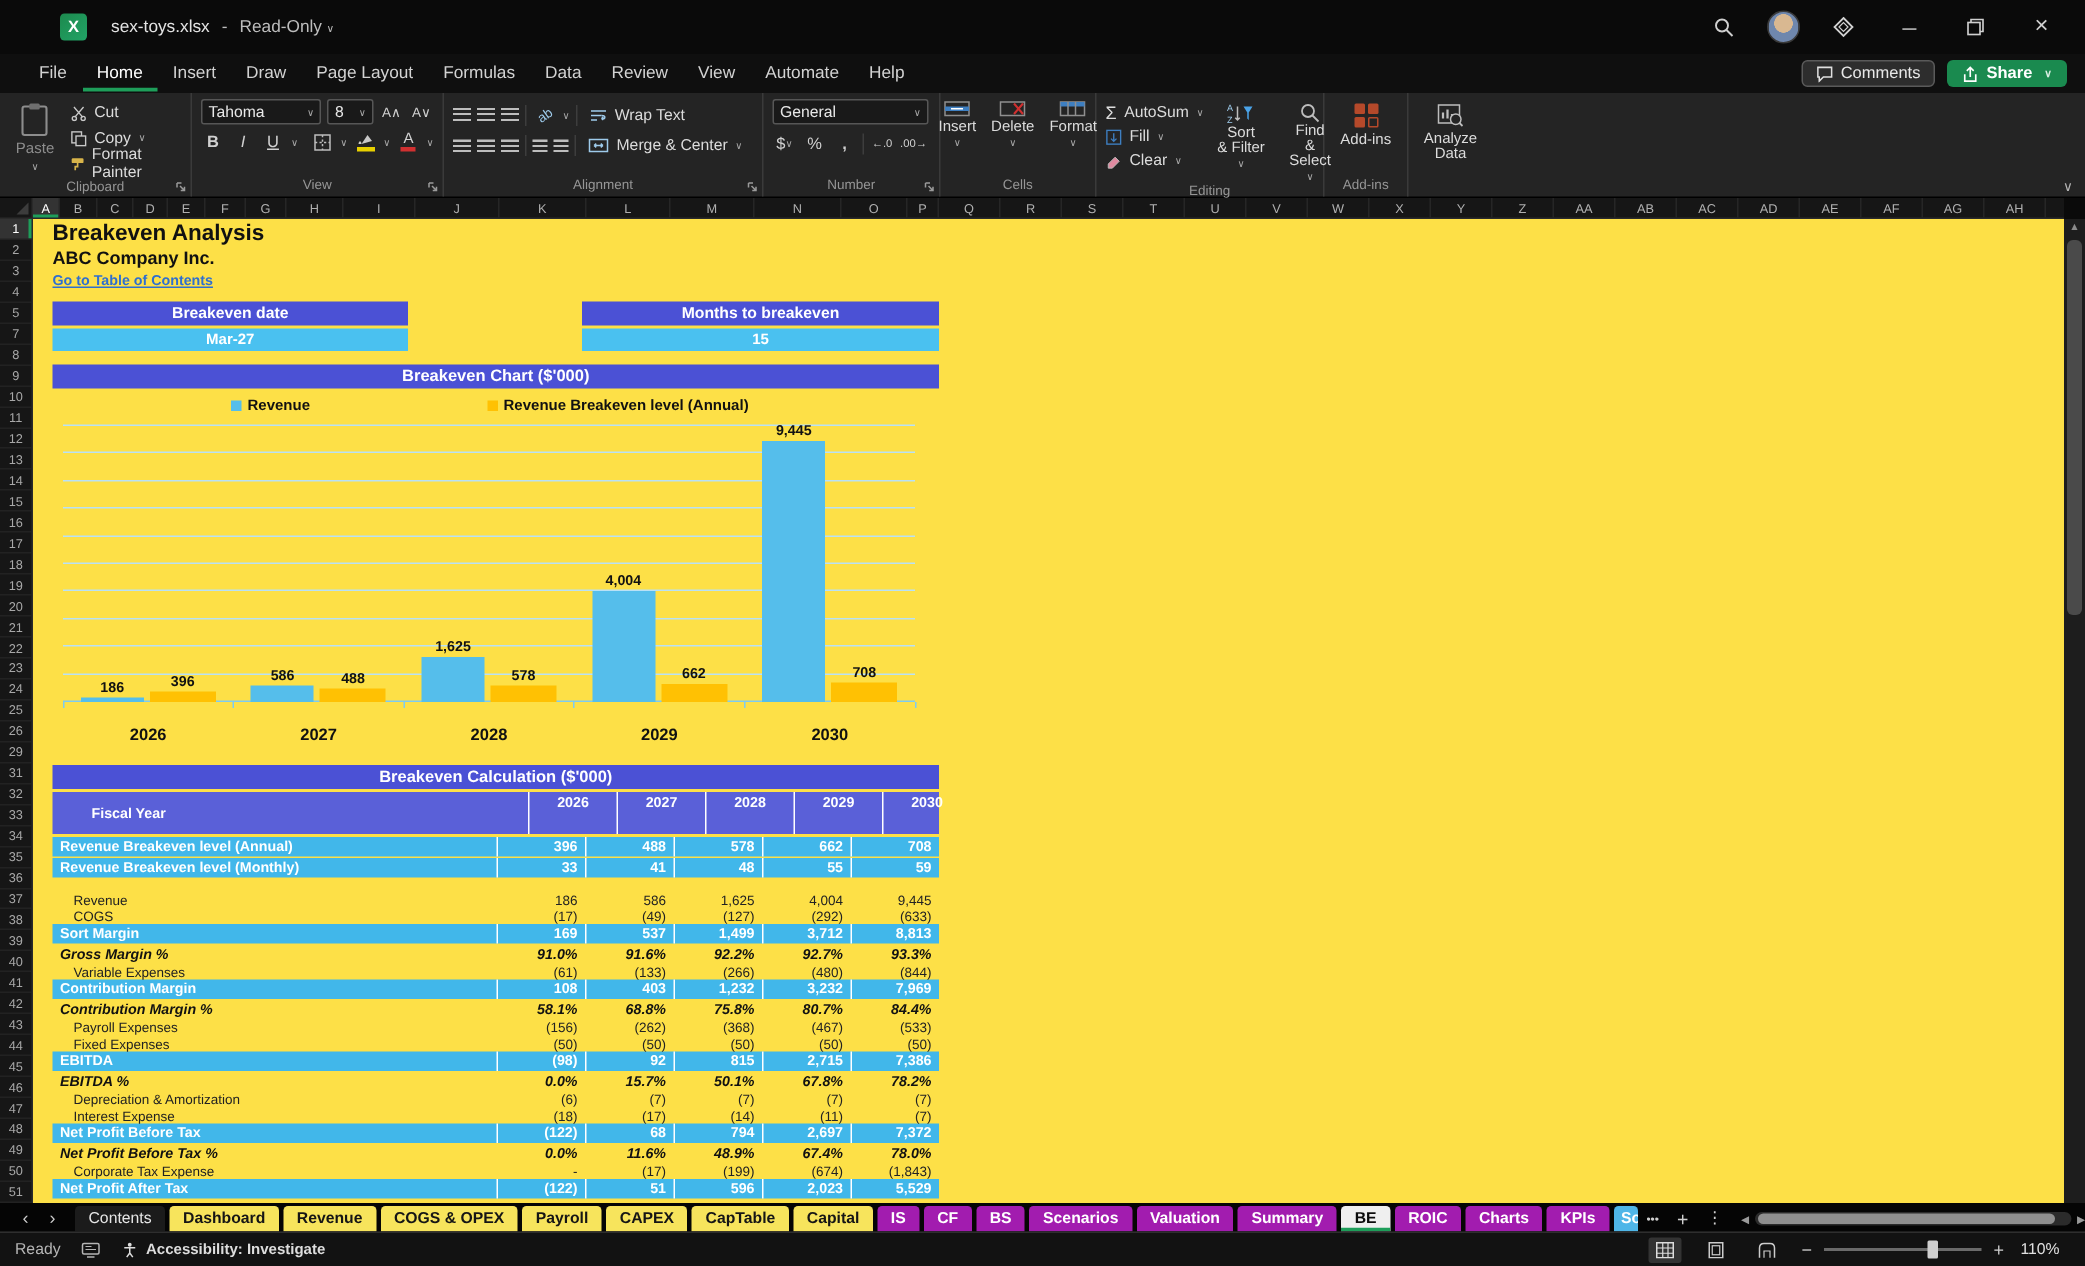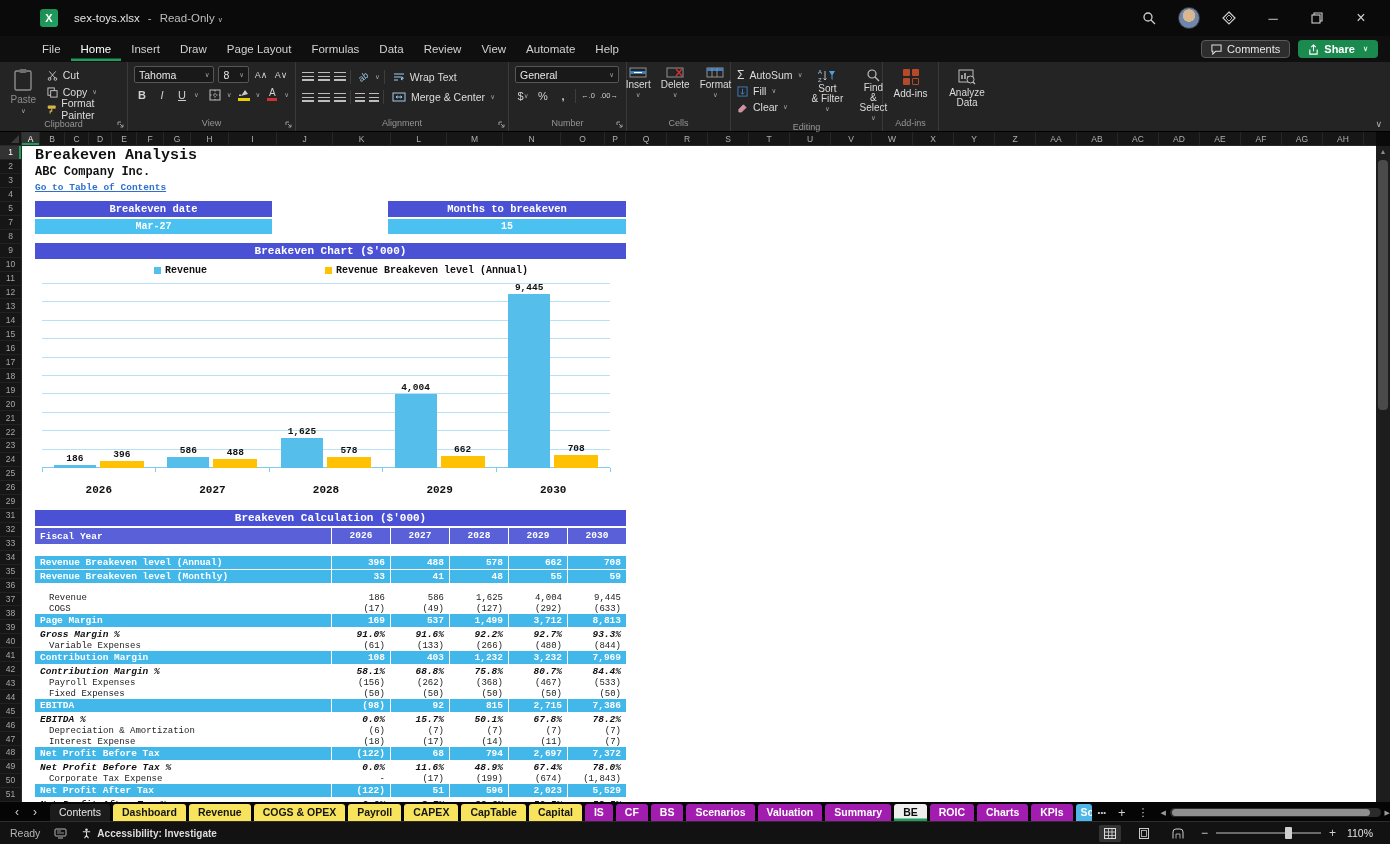--- a/index.html
+++ b/index.html
@@ -16,21 +16,21 @@
   .fname { margin-left:16px; font-size:11.5px; color:#e3e3e3; }
   .fmode { margin-left:8px; font-size:11.5px; color:#bdbdbd; }
   .tb-right { margin-left:auto; display:flex; align-items:center; gap:14px; padding-right:14px; }
   .tb-ic { width:30px; height:26px; display:flex; align-items:center; justify-content:center; color:#cfcfcf; font-size:13px; }
   .avatar { width:22px; height:22px; border-radius:50%;
             background:radial-gradient(circle at 50% 38%, #d9b891 0 38%, #6f87ad 40%); border:1px solid #3a3a3a; }
   .chev { font-size:7px; color:#b9b9b9; margin-left:3px; }
 
   
   .menubar { position:absolute; top:36px; left:0; right:0; height:26px; background:#0f0f0f;
-             display:flex; align-items:center; padding-left:32px; }
+             display:flex; align-items:center; padding-left:16px; }
   .menu-item { padding:0 10px; font-size:11.5px; color:#d2d2d2; line-height:24px; cursor:default; }
   .menu-item.active { color:#fff; box-shadow:inset 0 -2.5px 0 #1e9e5a; }
   .mb-right { margin-left:auto; display:flex; align-items:center; gap:8px; padding-right:12px; }
   .btn-comments { display:flex; align-items:center; gap:5px; background:#2d2d2d; border:1px solid #5a5a5a;
                   border-radius:4px; padding:2px 9px; color:#e8e8e8; font-size:11px; }
   .btn-share { display:flex; align-items:center; gap:5px; background:#1a8a4f; border-radius:4px;
                padding:3px 10px; color:#fff; font-size:11px; font-weight:bold; }
 
   
   .ribbon { position:absolute; top:62px; left:0; right:0; height:70px; background:#242424;
@@ -78,21 +78,21 @@
   .colh { height:100%; font-size:8.5px; color:#b0b0b0; display:flex; align-items:center; justify-content:center;
           border-right:1px solid #262626; }
   .colh.active { background:#333; color:#fff; box-shadow:inset 0 -2px 0 #1e9e5a; }
 
   
   .sheet { position:absolute; top:146px; left:0; right:0; bottom:42px; display:flex; }
   .rowhdr { width:22px; background:#161616; display:flex; flex-direction:column; border-right:1px solid #2a2a2a; }
   .rowh { flex:1; font-size:8.5px; color:#a8a8a8; display:flex; align-items:center; justify-content:center;
           border-bottom:1px solid #222; }
   .rowh.active { background:#333; color:#fff; box-shadow:inset -2px 0 0 #1e9e5a; }
-  .canvas { position:relative; flex:1; background:#ffffff; font-family:Liberation Mono, monospace; overflow:hidden; }
+  .canvas { position:relative; flex:1; background:#fde047; font-family:Liberation Sans, sans-serif; overflow:hidden; }
   .vscroll { width:14px; background:#1d1d1d; position:relative; }
   .vthumb { position:absolute; left:2px; right:2px; top:14px; height:250px; background:#4a4a4a; border-radius:4px; }
   .varrow { position:absolute; top:2px; left:0; right:0; text-align:center; color:#8a8a8a; font-size:7px; }
 
   .sh-title   { position:absolute; left:13px; top:1px;  font-size:15px; font-weight:bold; color:#111; }
   .sh-company { position:absolute; left:13px; top:19px; font-size:12px; font-weight:bold; color:#111; }
   .sh-link    { position:absolute; left:13px; top:36px; font-size:9.5px; font-weight:bold; color:#2e6fd0; text-decoration:underline; }
 
   .card-label { position:absolute; top:55px; height:16px; background:#4b51d5; color:#fff; font-weight:bold;
                 font-size:10.5px; display:flex; align-items:center; justify-content:center; }
@@ -120,21 +120,21 @@
   .bar { width:42px; }
   .bar.s1 { width:44px; }
   .xlabels { position:absolute; left:20px; top:338px; width:568px; display:flex; }
   .xlab { flex:1; text-align:center; font-size:11px; font-weight:bold; color:#111; }
 
   
   .ftable { position:absolute; left:13px; top:382px; width:591px; font-size:9.5px; }
   .trow { display:flex; align-items:center; }
   .trow .lab { flex:0 0 296px; padding-left:5px; }
   .trow .val { flex:0 0 59px; text-align:right; padding-right:5px; }
-  .trow.head { background:#5a60d8; color:#fff; font-weight:bold; height:16px; margin-bottom:12px; }
+  .trow.head { background:#5a60d8; color:#fff; font-weight:bold; height:28px; margin-bottom:2px;padding-left:21px; }
   .trow.head .val { text-align:center; padding-right:0; border-left:1px solid #fff; height:100%; line-height:16px; }
   .trow.total { background:#41b7ea; color:#fff; font-weight:bold; height:13px; margin-bottom:1px; }
   .trow.total .val { border-left:1px solid #fff; height:100%; line-height:13px; }
   .trow.pct { height:12px; font-weight:bold; font-style:italic; color:#111; }
   .trow.detail { height:11px; font-size:9px; color:#222; }
   .trow.detail .lab { padding-left:14px; }
   .trow.gapr { height:8px; }
 
   
   .tabbar { position:absolute; left:0; right:0; bottom:23px; height:19px; background:#050505;
@@ -760,21 +760,21 @@
           </div>
           <div class="trow detail">
             <div class="lab">COGS</div>
             <div class="val">(17)</div>
             <div class="val">(49)</div>
             <div class="val">(127)</div>
             <div class="val">(292)</div>
             <div class="val">(633)</div>
           </div>
           <div class="trow total">
-            <div class="lab">Page Margin</div>
+            <div class="lab">Sort Margin</div>
             <div class="val">169</div>
             <div class="val">537</div>
             <div class="val">1,499</div>
             <div class="val">3,712</div>
             <div class="val">8,813</div>
           </div>
           <div class="trow pct">
             <div class="lab">Gross Margin %</div>
             <div class="val">91.0%</div>
             <div class="val">91.6%</div>

